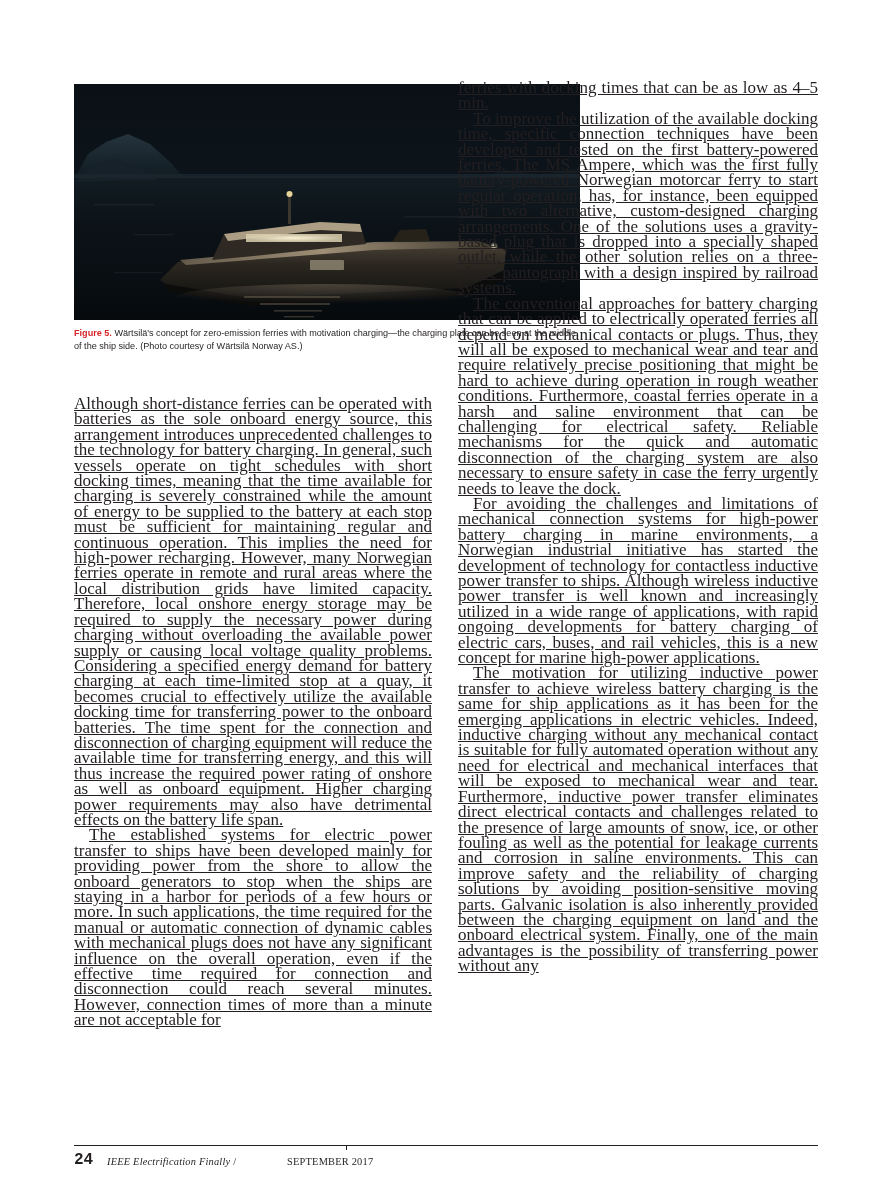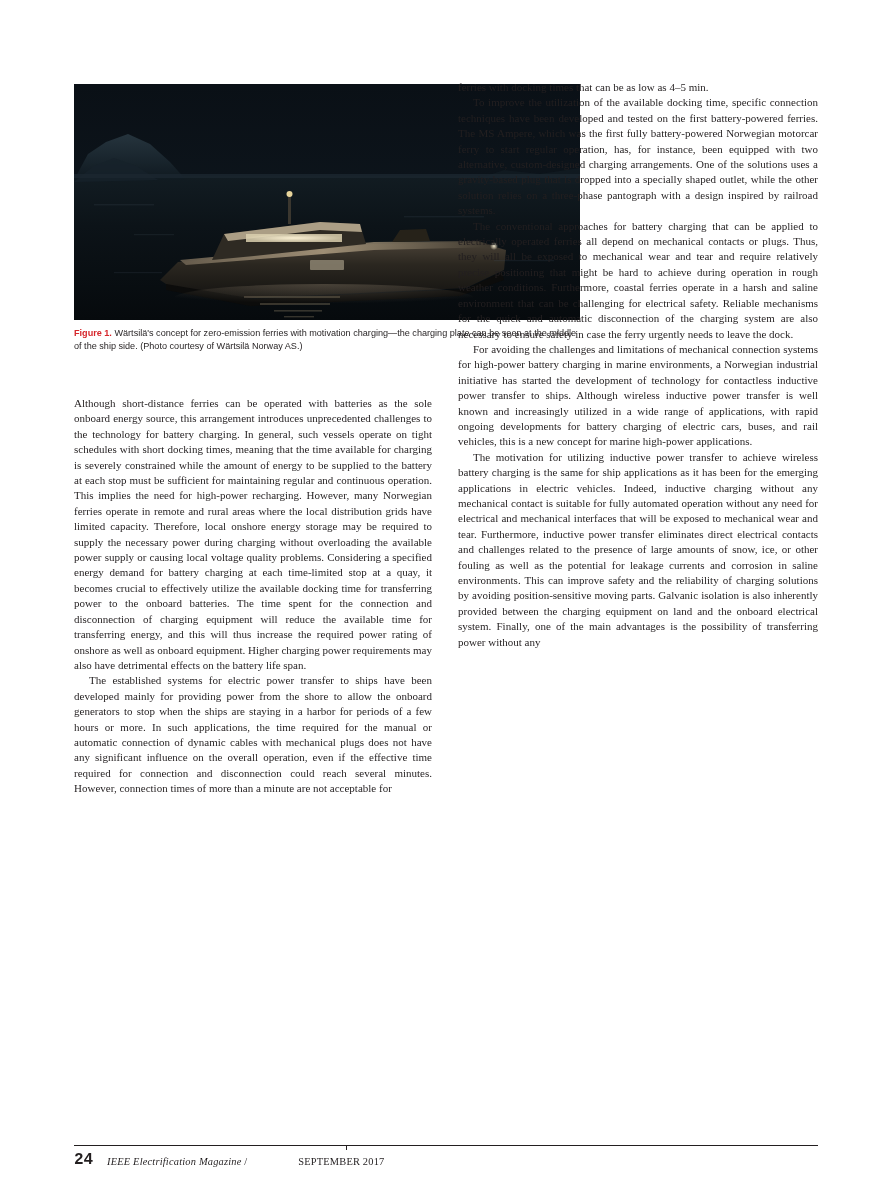--- a/index.html
+++ b/index.html
@@ -49,25 +49,26 @@
   }
   .figure-caption .fig-label {
     color: #d6262b;
     font-weight: bold;
   }
 
   
   .col {
     position: absolute;
     width: 358px;
-    font-size: 11px;
+    font-size: 17px;
     line-height: 15.4px;
     text-align: justify;
     text-justify: inter-word;
     hyphens: none;
+    text-decoration: underline;
   }
   .col-left {
     left: 74px;
     top: 396px;
     width: 358px;
   }
   .col-right {
     left: 458px;
     top: 80px;
     width: 360px;
@@ -217,21 +218,21 @@
         <g opacity="0.22" fill="#3d4b55">
           <rect x="20" y="120" width="60" height="1.4"></rect>
           <rect x="330" y="132" width="80" height="1.4"></rect>
           <rect x="60" y="150" width="40" height="1.2"></rect>
           <rect x="420" y="176" width="60" height="1.2"></rect>
           <rect x="40" y="188" width="48" height="1.2"></rect>
         </g>
       </svg>
     </div>
     <div class="figure-caption">
-      <span class="fig-label">Figure 1.</span><span> Wärtsilä's concept for zero-emission ferries with motivation charging—the charging plate can be seen at the middle of the ship side. (Photo courtesy of Wärtsilä Norway AS.)</span>
+      <span class="fig-label">Figure 5.</span><span> Wärtsilä's concept for zero-emission ferries with motivation charging—the charging plate can be seen at the middle of the ship side. (Photo courtesy of Wärtsilä Norway AS.)</span>
     </div>
   </div>
 
   <div class="col col-left">
     <p>Although short-distance ferries can be operated with batteries as the sole onboard energy source, this arrangement introduces unprecedented challenges to the technology for battery charging. In general, such vessels operate on tight schedules with short docking times, meaning that the time available for charging is severely constrained while the amount of energy to be supplied to the battery at each stop must be sufficient for maintaining regular and continuous operation. This implies the need for high-power recharging. However, many Norwegian ferries operate in remote and rural areas where the local distribution grids have limited capacity. Therefore, local onshore energy storage may be required to supply the necessary power during charging without overloading the available power supply or causing local voltage quality problems. Considering a specified energy demand for battery charging at each time-limited stop at a quay, it becomes crucial to effectively utilize the available docking time for transferring power to the onboard batteries. The time spent for the connection and disconnection of charging equipment will reduce the available time for transferring energy, and this will thus increase the required power rating of onshore as well as onboard equipment. Higher charging power requirements may also have detrimental effects on the battery life span.</p>
     <p>The established systems for electric power transfer to ships have been developed mainly for providing power from the shore to allow the onboard generators to stop when the ships are staying in a harbor for periods of a few hours or more. In such applications, the time required for the manual or automatic connection of dynamic cables with mechanical plugs does not have any significant influence on the overall operation, even if the effective time required for connection and disconnection could reach several minutes. However, connection times of more than a minute are not acceptable for</p>
   </div>
 
   <div class="col col-right">
     <p class="noindent">ferries with docking times that can be as low as 4–5 min.</p>
@@ -239,19 +240,19 @@
     <p>The conventional approaches for battery charging that can be applied to electrically operated ferries all depend on mechanical contacts or plugs. Thus, they will all be exposed to mechanical wear and tear and require relatively precise positioning that might be hard to achieve during operation in rough weather conditions. Furthermore, coastal ferries operate in a harsh and saline environment that can be challenging for electrical safety. Reliable mechanisms for the quick and automatic disconnection of the charging system are also necessary to ensure safety in case the ferry urgently needs to leave the dock.</p>
     <p>For avoiding the challenges and limitations of mechanical connection systems for high-power battery charging in marine environments, a Norwegian industrial initiative has started the development of technology for contactless inductive power transfer to ships. Although wireless inductive power transfer is well known and increasingly utilized in a wide range of applications, with rapid ongoing developments for battery charging of electric cars, buses, and rail vehicles, this is a new concept for marine high-power applications.</p>
     <p>The motivation for utilizing inductive power transfer to achieve wireless battery charging is the same for ship applications as it has been for the emerging applications in electric vehicles. Indeed, inductive charging without any mechanical contact is suitable for fully automated operation without any need for electrical and mechanical interfaces that will be exposed to mechanical wear and tear. Furthermore, inductive power transfer eliminates direct electrical contacts and challenges related to the presence of large amounts of snow, ice, or other fouling as well as the potential for leakage currents and corrosion in saline environments. This can improve safety and the reliability of charging solutions by avoiding position-sensitive moving parts. Galvanic isolation is also inherently provided between the charging equipment on land and the onboard electrical system. Finally, one of the main advantages is the possibility of transferring power without any</p>
   </div>
 
   <div class="footer">
     <div class="footer-rule"></div>
     <div class="footer-tick"></div>
     <div class="page-number">24</div>
     <div class="footer-text">
-      <span class="ital">IEEE Electrification Magazine</span>
+      <span class="ital">IEEE Electrification Finally</span>
       <span>/</span>
       <span class="smallcaps">SEPTEMBER 2017</span>
     </div>
   </div>
 
 </div>
 
 </body></html>

